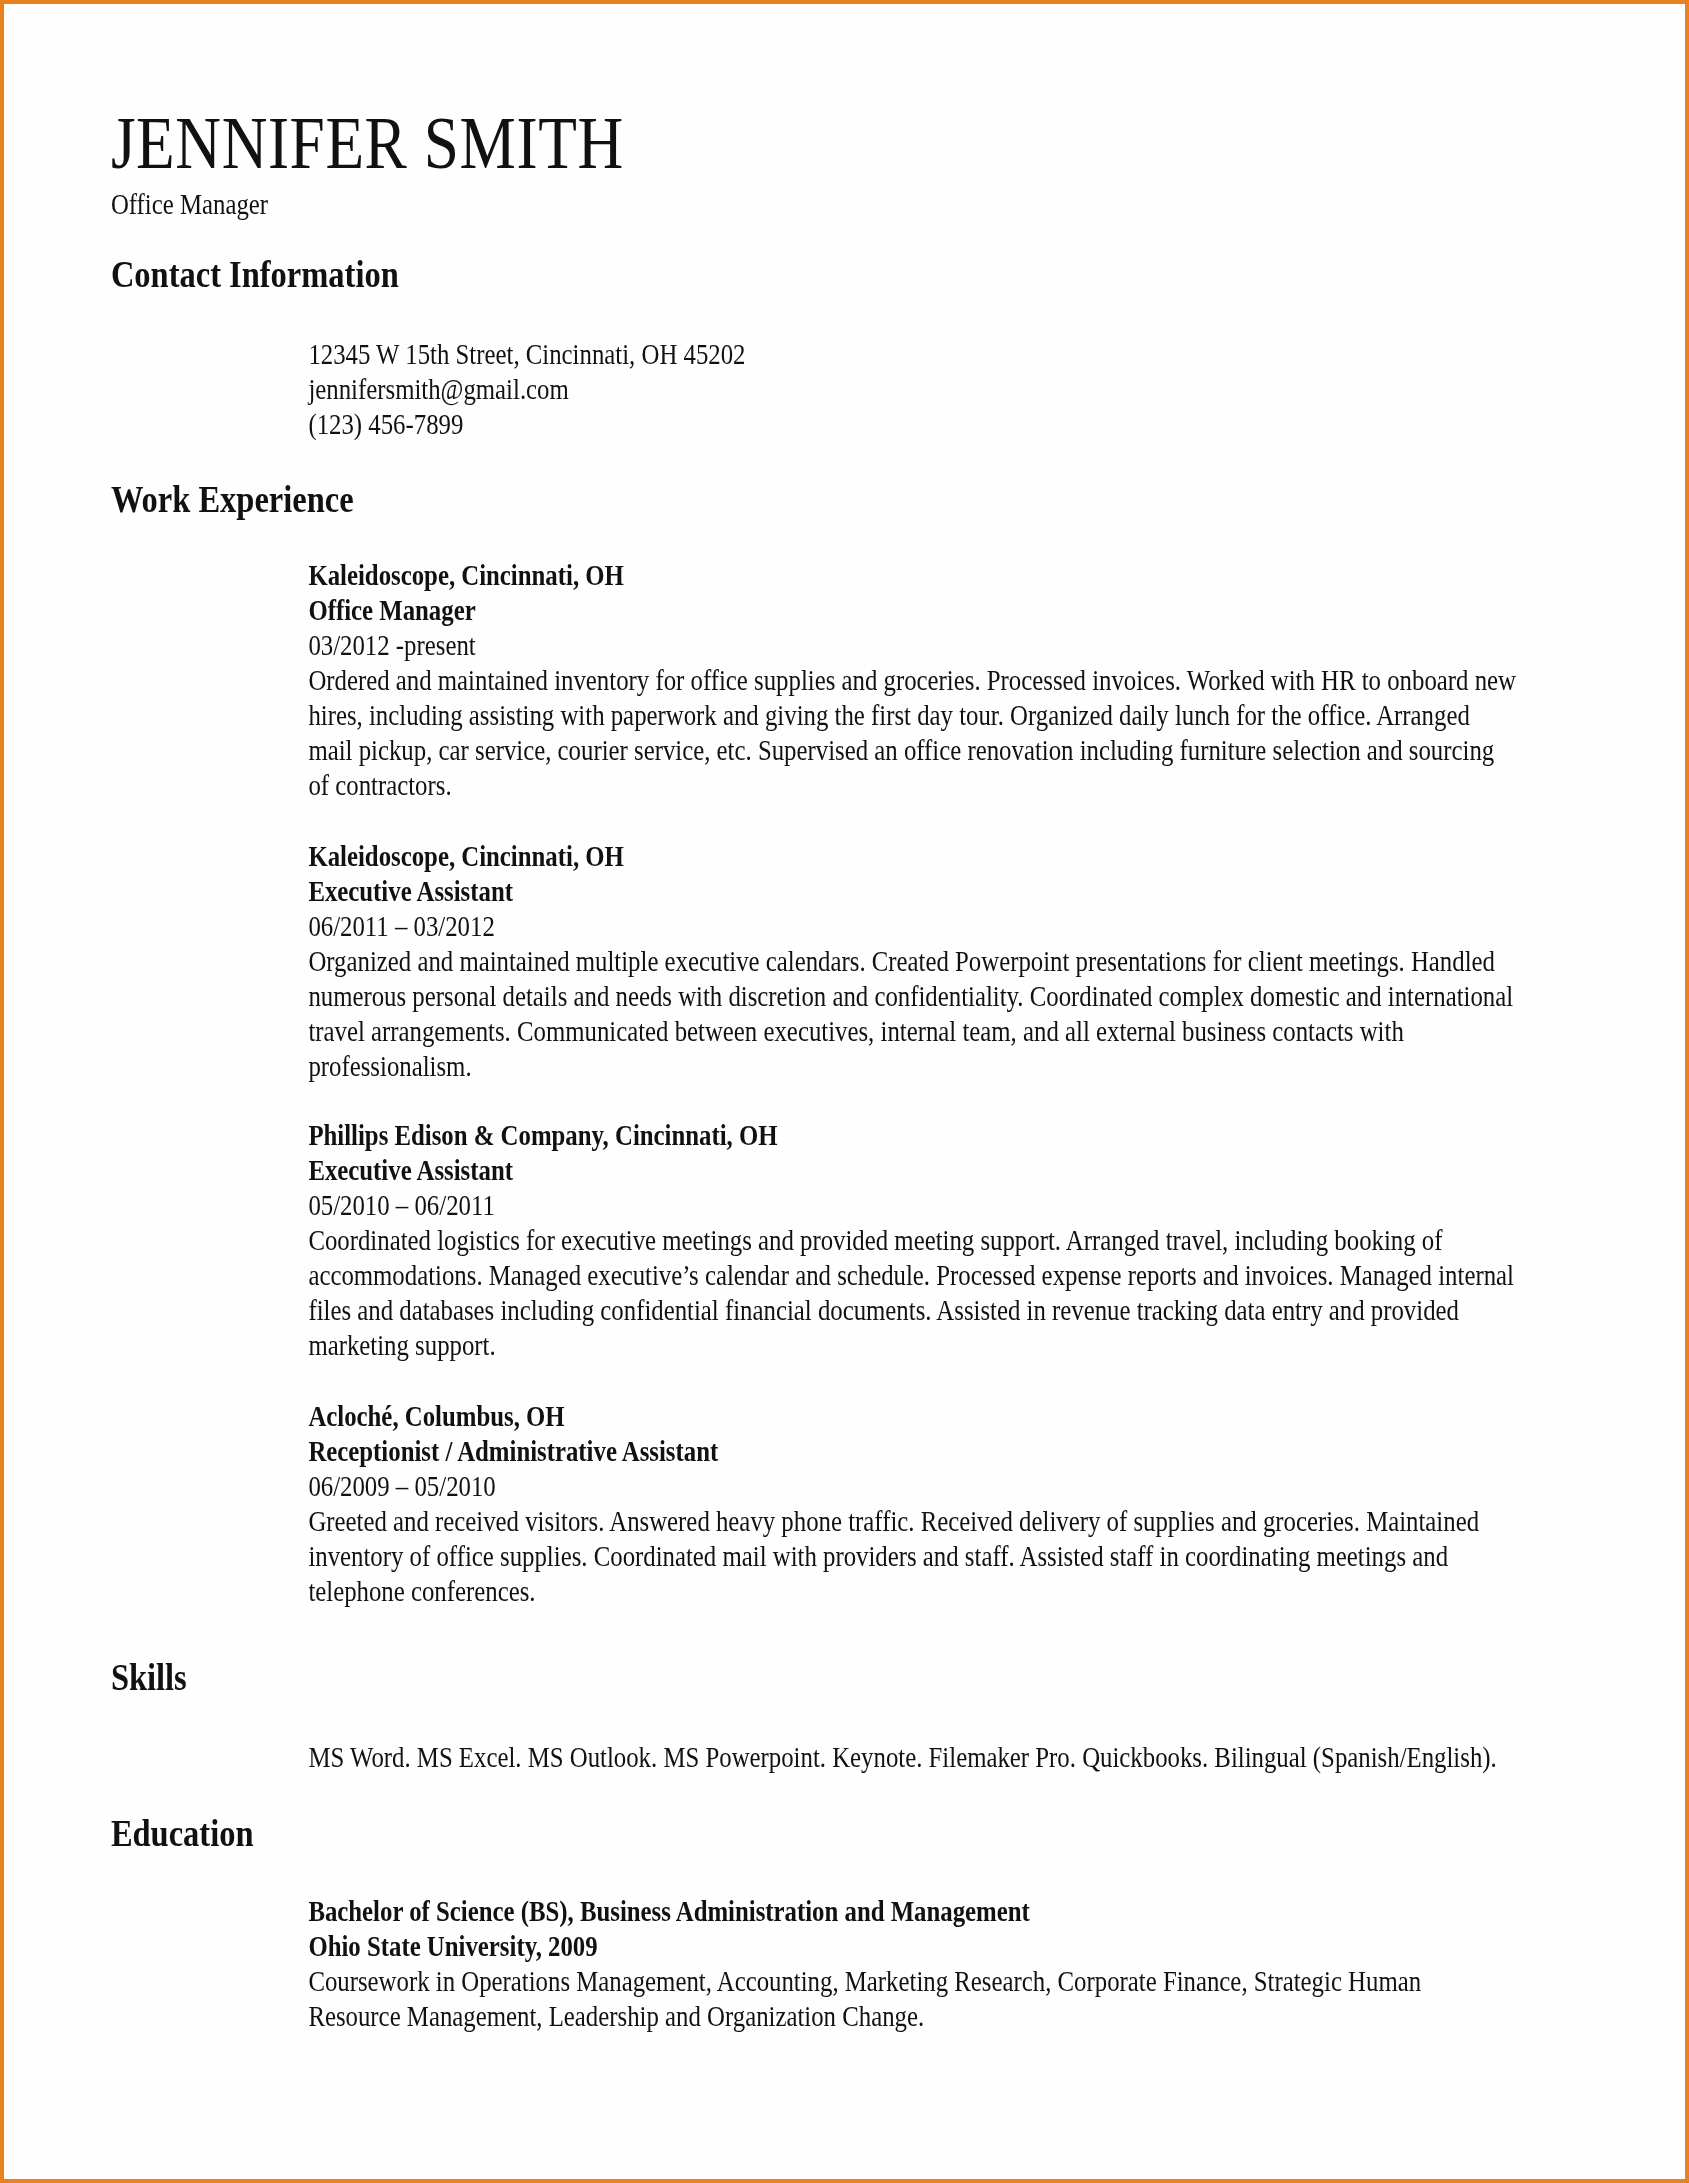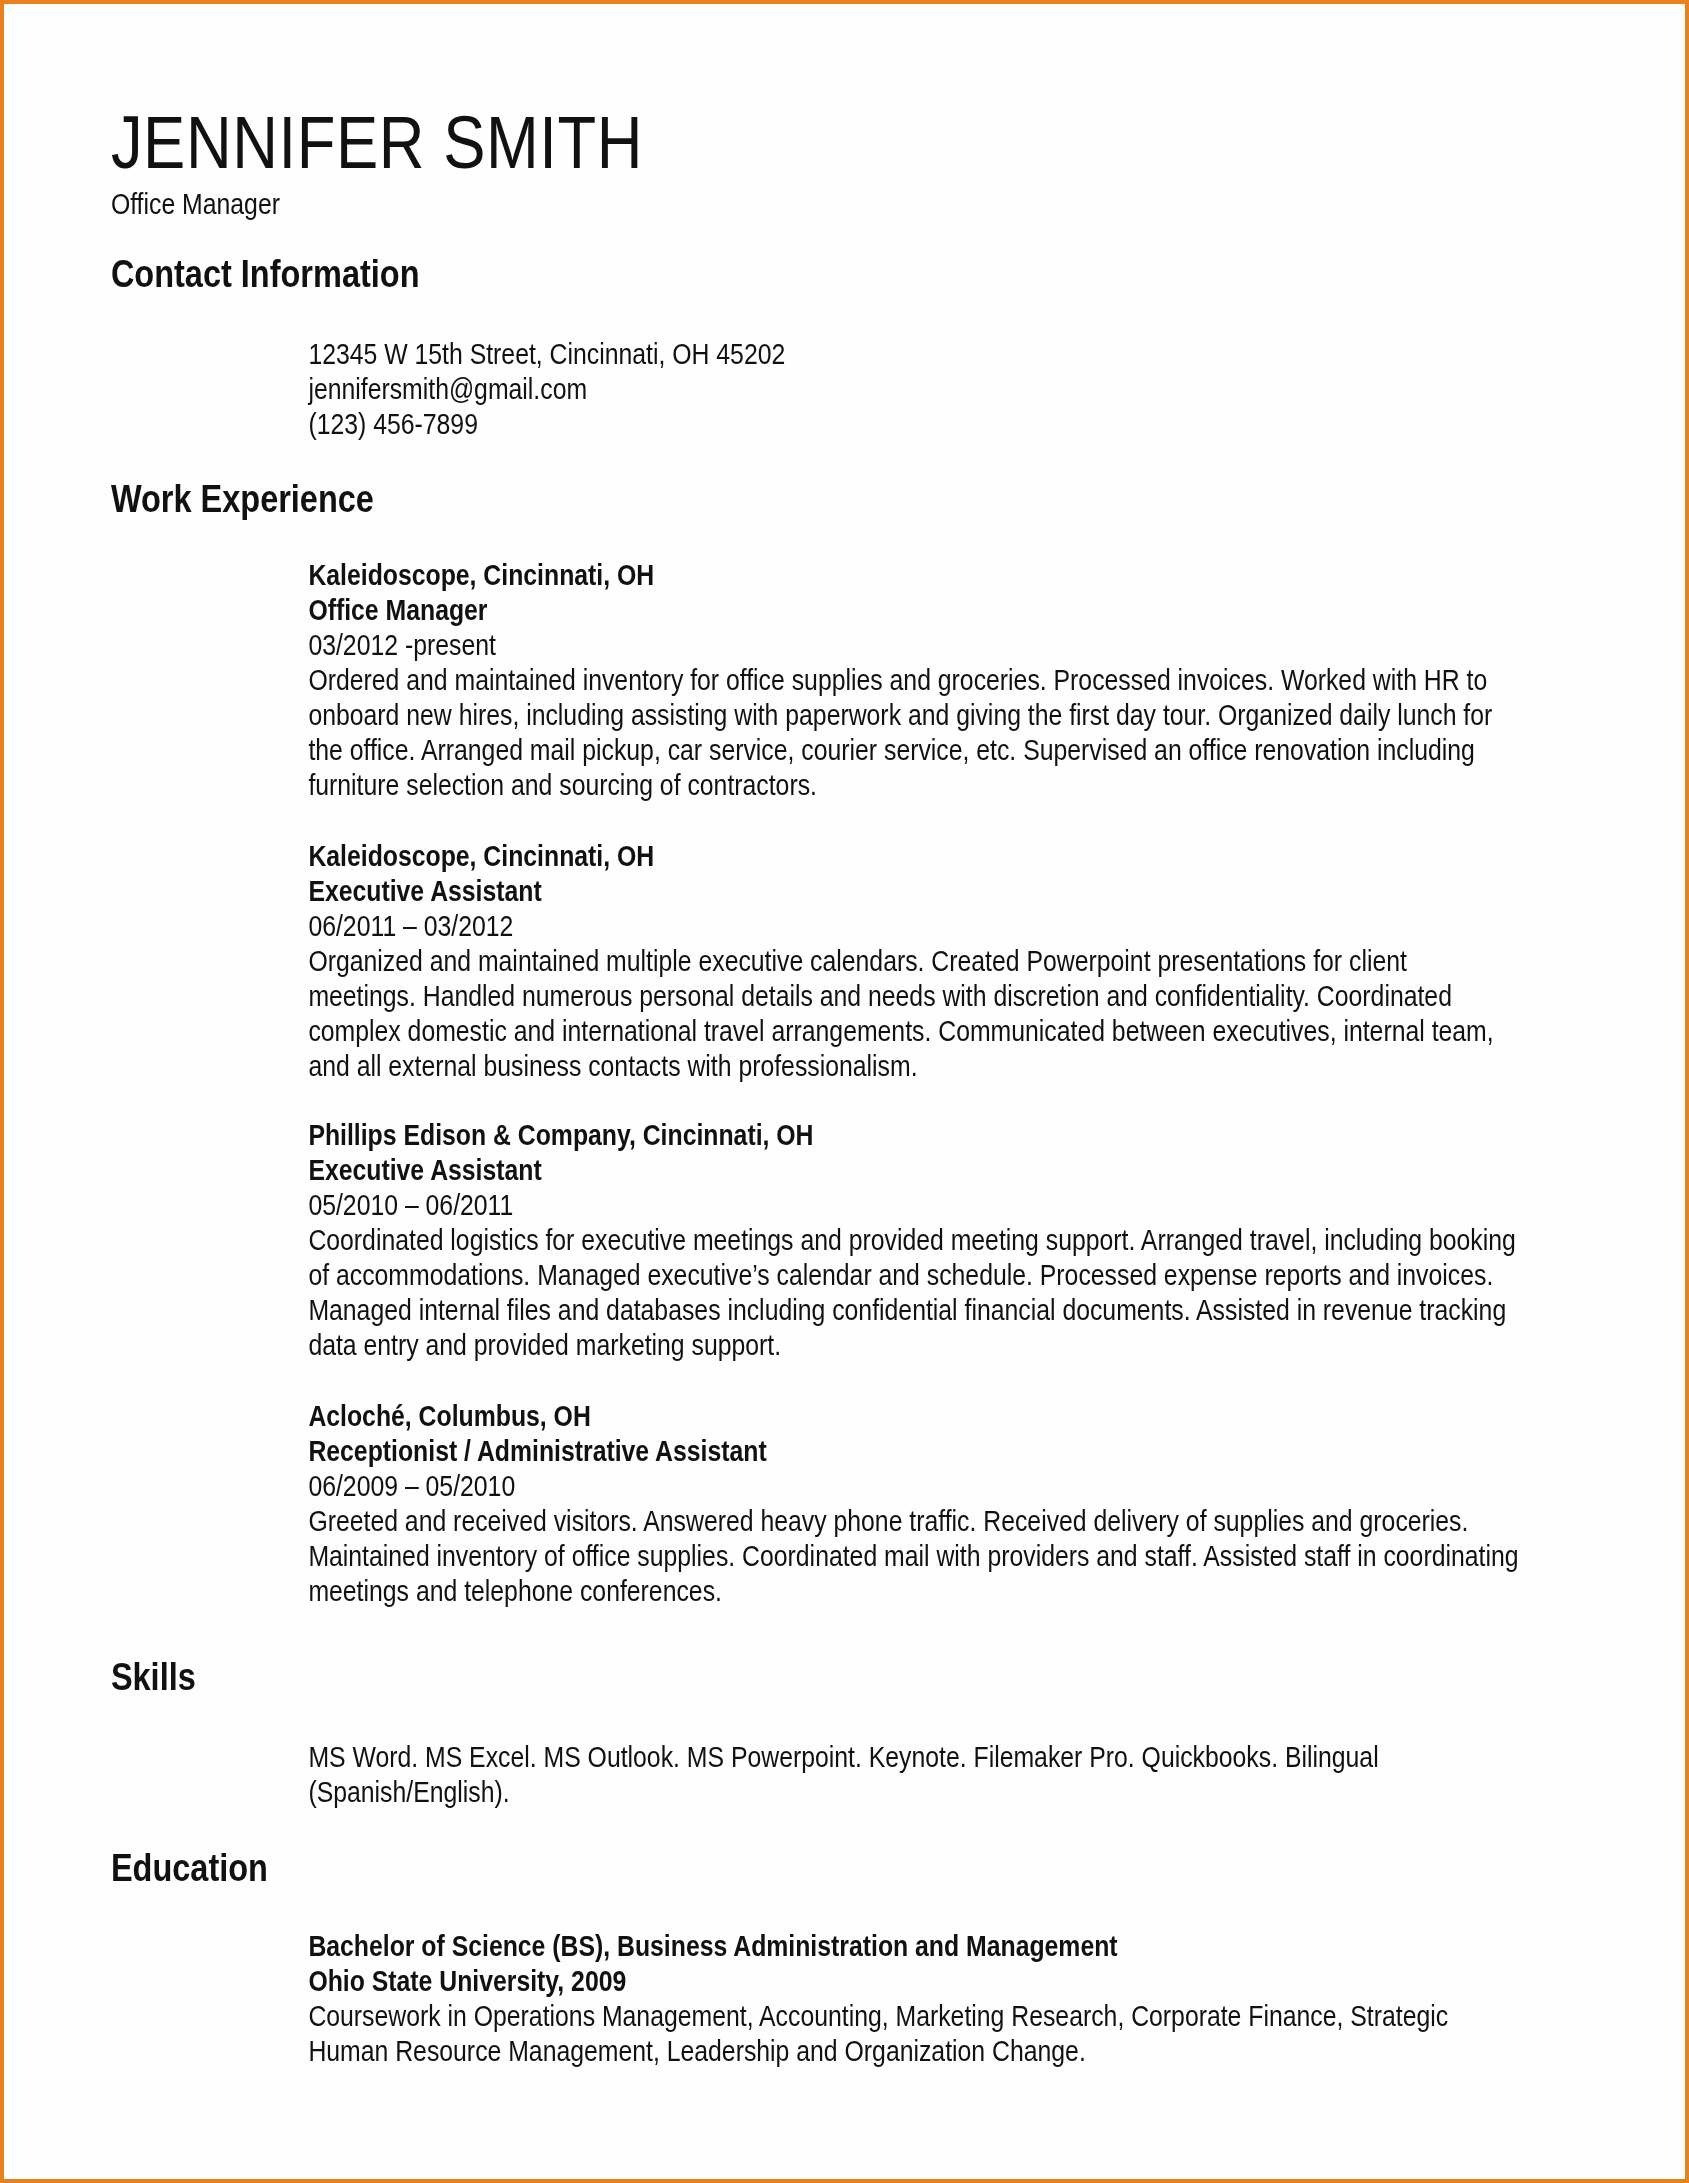--- a/index.html
+++ b/index.html
@@ -8,21 +8,21 @@
     background: #ffffff;
   }
   .page {
     position: relative;
     width: 1689px;
     height: 2183px;
     box-sizing: border-box;
     border: 4.6px solid #e8821e;
     background: #fefefe;
     overflow: hidden;
-    font-family: Liberation Sans, sans-serif;
+    font-family: Liberation Serif, serif;
     color: #111111;
   }
   
   .scale {
     width: 1965px;
     transform: scaleX(0.855);
     transform-origin: 0 0;
     box-sizing: border-box;
     padding: 102px 0 0 125px;
   }

